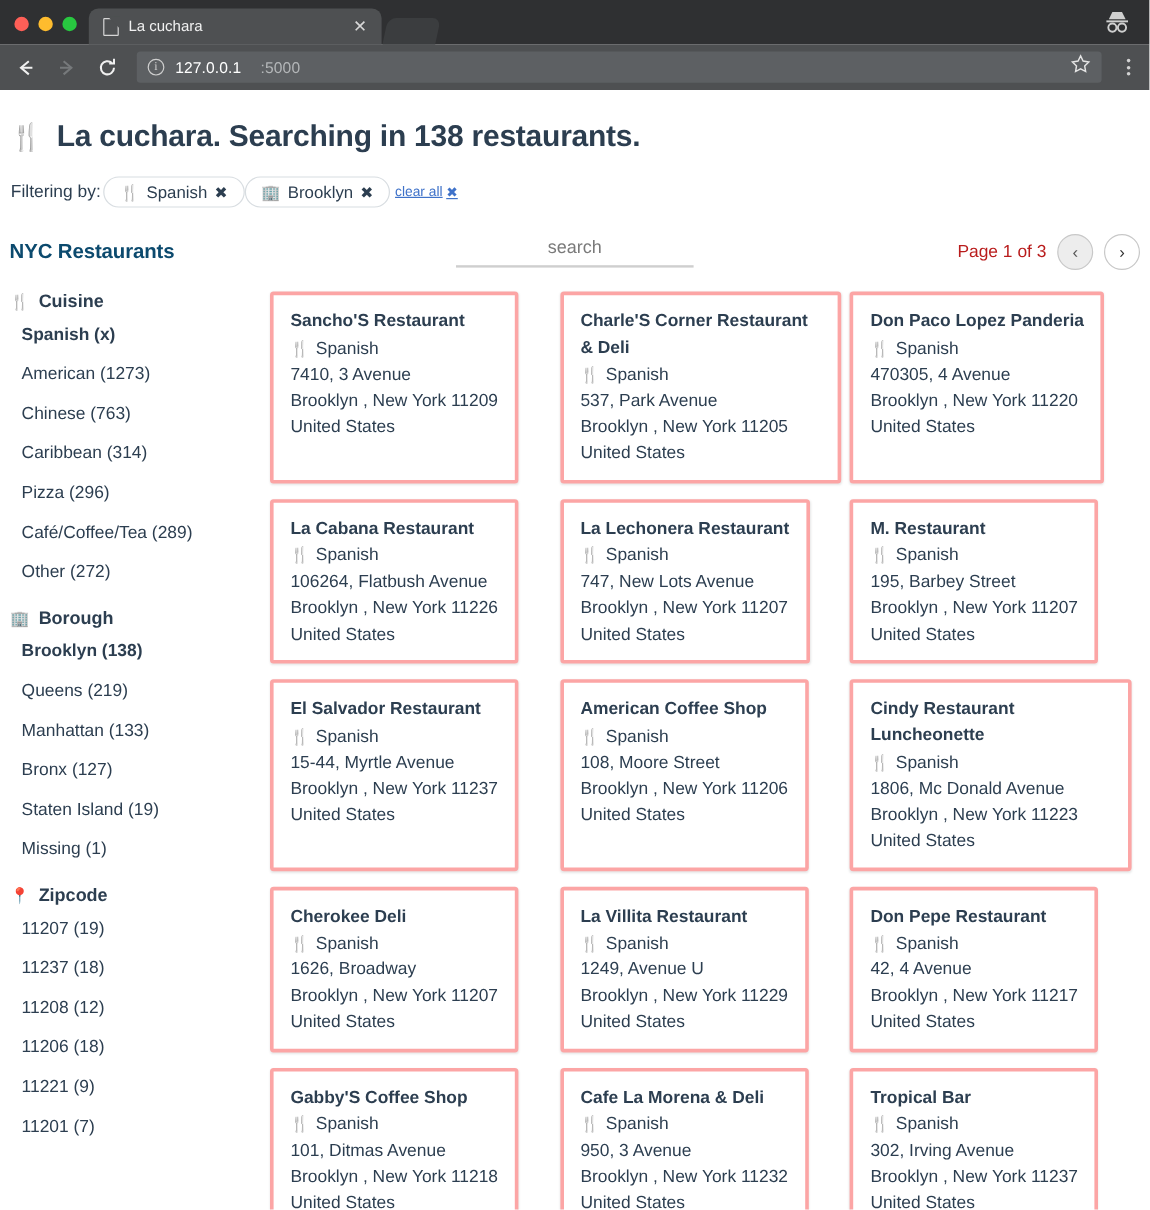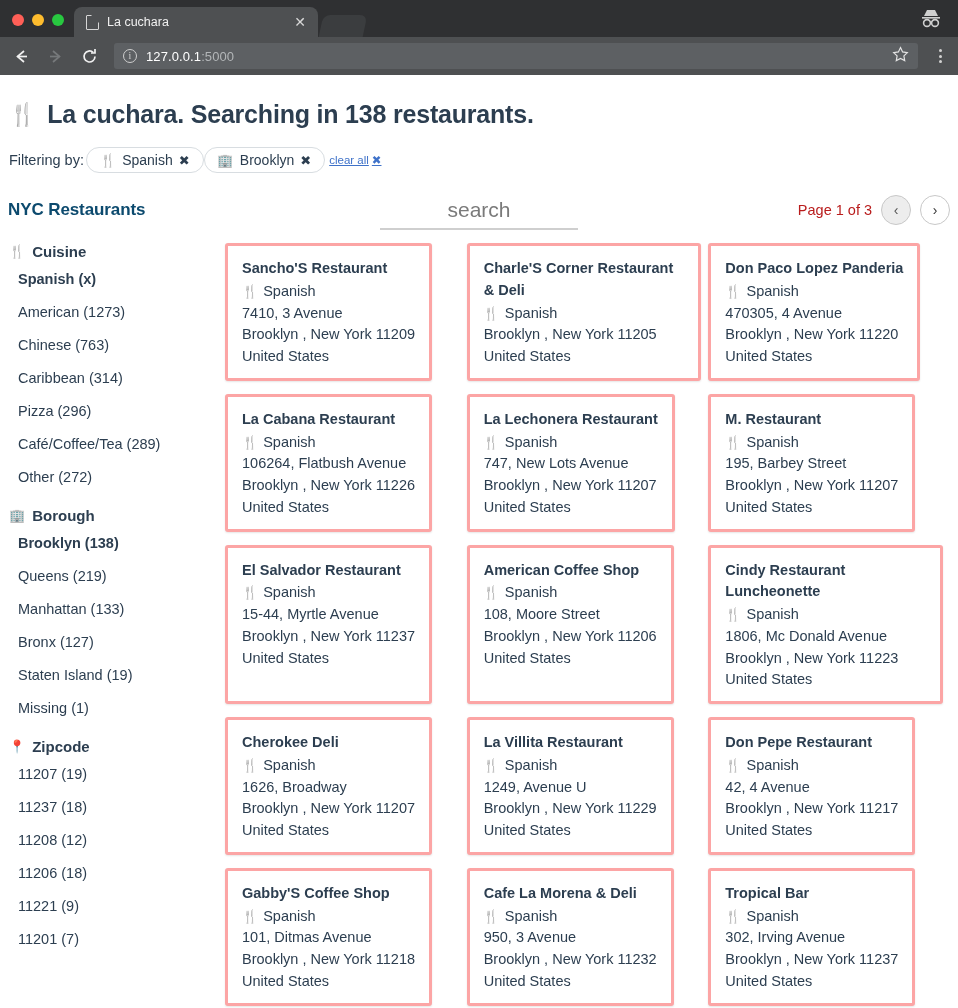--- a/index.html
+++ b/index.html
@@ -60,21 +60,21 @@
     display: flex; align-items: center; padding: 0 9px; gap: 9px;
     margin: 0 2px;
   }
   .info-icon {
     width: 14px; height: 14px; border: 1.4px solid #cfcfcf;
     border-radius: 50%; color: #cfcfcf; font-size: 10px;
     line-height: 11px; text-align: center; font-family: "Liberation Serif", serif;
     flex: none;
   }
   .url { font-size: 13px; color: #ffffff; letter-spacing: .1px; }
-  .url .port { color: #b3b6b8; }
+  .url .port { color: #b3b6b8; margin-left: 16px; }
   .star-btn { margin-left: auto; }
   .menu-dots { display: flex; flex-direction: column; gap: 2.5px; align-items: center; width: 16px; }
   .menu-dots i { width: 3px; height: 3px; background: #d2d2d2; border-radius: 50%; display: block; }
 
   
   .page { padding: 0 8px; }
 
   .page-title {
     display: flex; align-items: center; gap: 11px;
     font-size: 25px; font-weight: bold; color: #2c3e50;
@@ -102,21 +102,21 @@
   .subbar {
     display: flex; align-items: center; margin: 20px 0 0 0;
     position: relative; height: 34px;
   }
   .subbar-title {
     font-size: 17px; font-weight: bold; color: #0c4a6e; letter-spacing: -0.1px;
   }
   .search-wrap { position: absolute; left: 372px; top: 2px; }
   .search-input {
     width: 198px; border: none; border-bottom: 2px solid #cfcfcf;
-    font-size: 21px; color: #555; text-align: center;
+    font-size: 15px; color: #555; text-align: center;
     padding: 3px 0 6px; outline: none; background: transparent;
     font-family: "Liberation Sans", sans-serif;
   }
   .search-input::placeholder { color: #7a7a7a; }
   .pager { margin-left: auto; display: flex; align-items: center; gap: 9px; }
   .pager-label { font-size: 14.5px; color: #b91c1c; }
   .pager-btn {
     width: 30px; height: 30px; border-radius: 50%;
     border: 1px solid #c8c8c8; display: flex;
     align-items: center; justify-content: center;
@@ -306,20 +306,21 @@
             <div class="card-line">United States</div>
           </div>
         </div>
         <div class="card-col">
           <div class="card">
             <div class="card-name">Charle'S Corner Restaurant &amp; Deli</div>
             <div class="card-cuisine">
               <span class="cuisine-glyph">🍴</span>
               <span>Spanish</span>
             </div>
+            <div class="card-line">537, Park Avenue</div>
             <div class="card-line">Brooklyn , New York 11205</div>
             <div class="card-line">United States</div>
           </div>
         </div>
         <div class="card-col">
           <div class="card">
             <div class="card-name">Don Paco Lopez Panderia</div>
             <div class="card-cuisine">
               <span class="cuisine-glyph">🍴</span>
               <span>Spanish</span>

